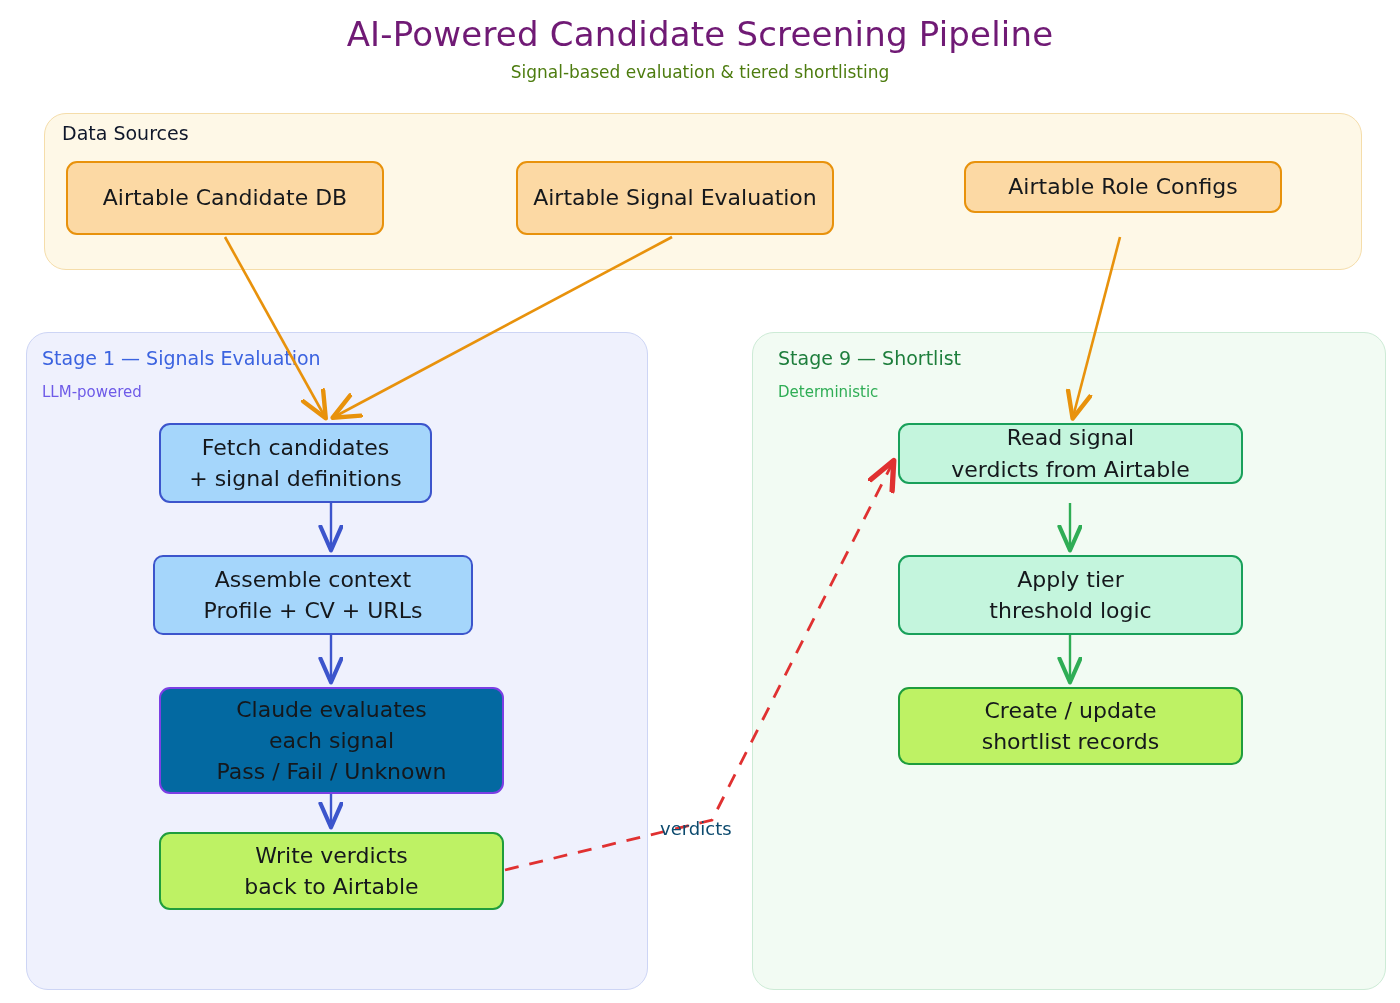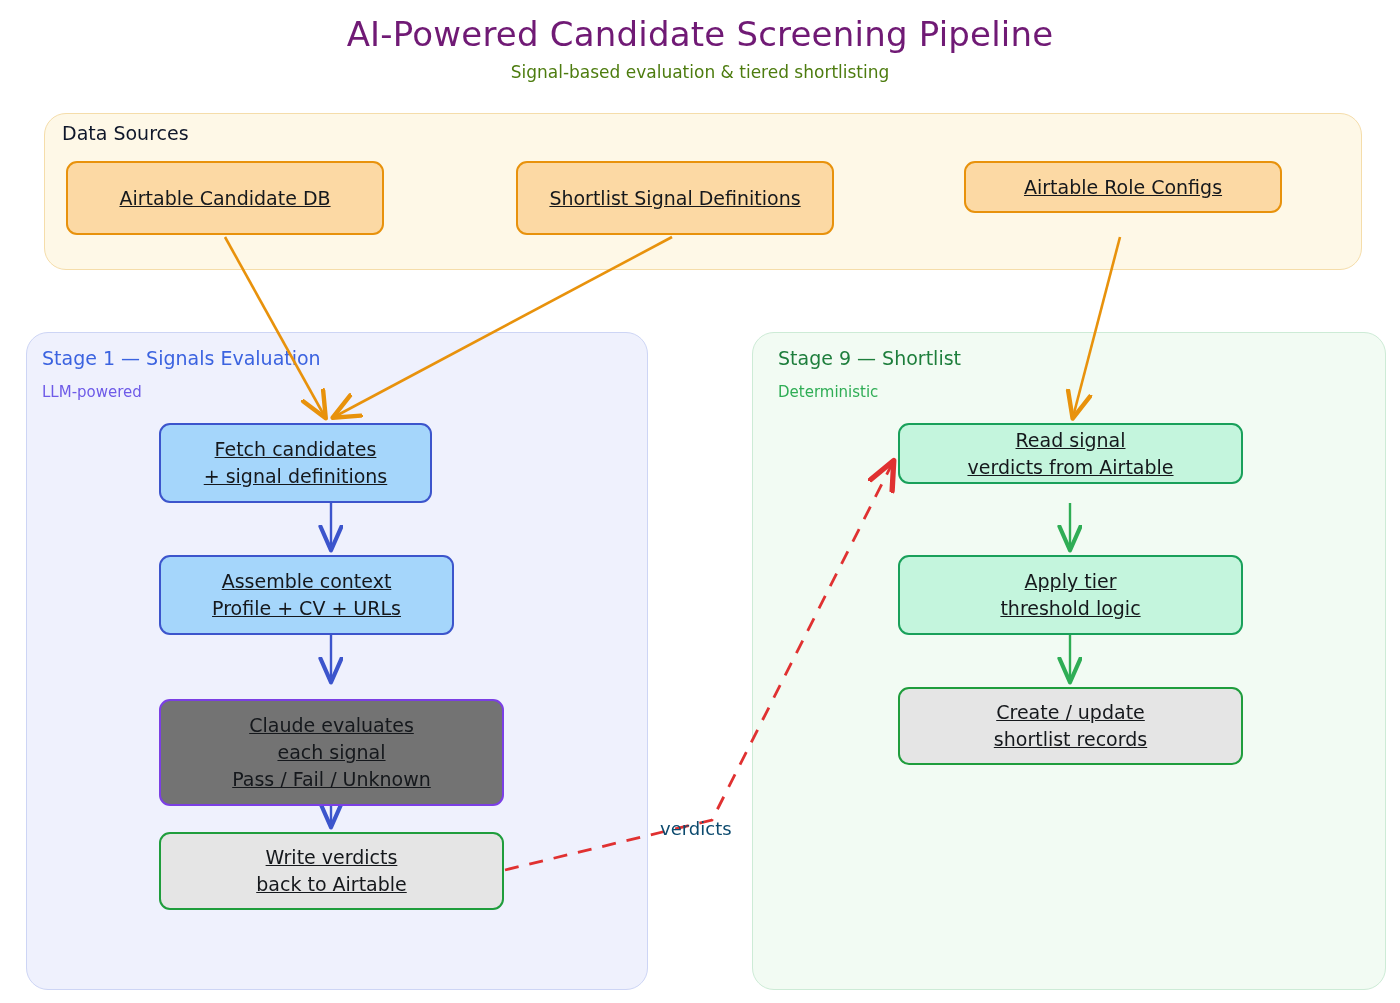--- a/index.html
+++ b/index.html
@@ -52,40 +52,39 @@
   }
   #label-stage2{left:778px;top:347px;color:#1E7E3C;}
   #sublabel-stage2{left:778px;top:383px;color:#2FAD55;}
 
   
   .node{
     position:absolute;box-sizing:border-box;
     border-radius:11px;
     display:flex;align-items:center;justify-content:center;
     text-align:center;
-    font-size:19px;line-height:1.42;
+    font-size:22px;line-height:1.42;
     color:#15181c;
     white-space:pre-line;
     padding:4px 6px;
-    text-decoration:underline;
   }
   .n-orange{background:#FCD9A4;border:2.3px solid #E8920C;}
   .n-blue  {background:#A5D6FB;border:2.3px solid #3C55CC;}
-  .n-purple{background:#737373;border:2.3px solid #7B3FE4;margin-top:12px;}
-  .n-green {background:#e5e5e5;border:2.3px solid #1F9D3C;}
+  .n-purple{background:#0369a1;border:2.3px solid #7B3FE4;}
+  .n-green {background:#bef264;border:2.3px solid #1F9D3C;}
   .n-mint  {background:#C4F5DD;border:2.3px solid #19A05A;}
 
   
   #node-candidate-db   {left:66px;  top:161px; width:318px; height:74px;}
   #node-signal-defs    {left:516px; top:161px; width:318px; height:74px;}
   #node-role-configs   {left:964px; top:161px; width:318px; height:52px;}
 
   
   #node-fetch    {left:159px; top:423px; width:273px; height:80px;}
-  #node-assemble {left:159px; top:555px; width:295px; height:80px;}
+  #node-assemble {left:153px; top:555px; width:320px; height:80px;border-radius:10px;}
   #node-claude   {left:159px; top:687px; width:345px; height:107px;}
   #node-write    {left:159px; top:832px; width:345px; height:78px;}
 
   
   #node-read   {left:898px; top:423px; width:345px; height:61px;}
   #node-apply  {left:898px; top:555px; width:345px; height:80px;}
   #node-create {left:898px; top:687px; width:345px; height:78px;}
 
   
   #edge-label-verdicts{
@@ -141,21 +140,21 @@
 
     <path d="M1070,503 L1070,549" fill="none" stroke="#2FAD55" stroke-width="2.4" marker-end="url(#ah-green)"></path>
     <path d="M1070,635 L1070,681" fill="none" stroke="#2FAD55" stroke-width="2.4" marker-end="url(#ah-green)"></path>
 
     <path d="M505,870 L712,820 L893,462" fill="none" stroke="#E03131" stroke-width="2.8" stroke-dasharray="14 11" stroke-linecap="butt" marker-end="url(#ah-red)"></path>
   </svg>
 
   <div id="edge-label-verdicts">verdicts</div>
 
   <div class="node n-orange" id="node-candidate-db">Airtable Candidate DB</div>
-  <div class="node n-orange" id="node-signal-defs">Shortlist Signal Definitions</div>
+  <div class="node n-orange" id="node-signal-defs">Airtable Signal Evaluation</div>
   <div class="node n-orange" id="node-role-configs">Airtable Role Configs</div>
 
   <div class="node n-blue" id="node-fetch">Fetch candidates
 + signal definitions</div>
   <div class="node n-blue" id="node-assemble">Assemble context
 Profile + CV + URLs</div>
   <div class="node n-purple" id="node-claude">Claude evaluates
 each signal
 Pass / Fail / Unknown</div>
   <div class="node n-green" id="node-write">Write verdicts

